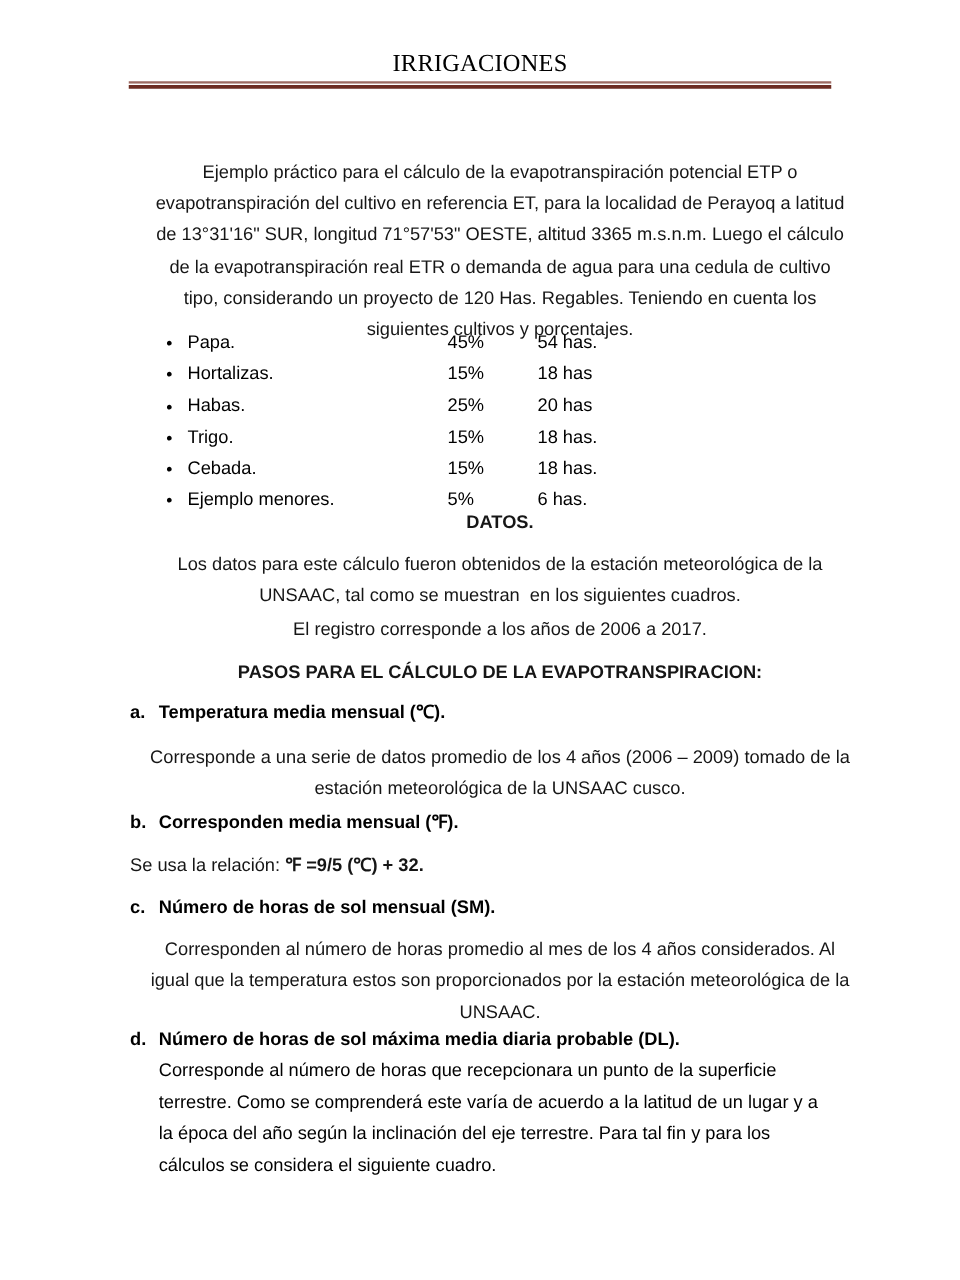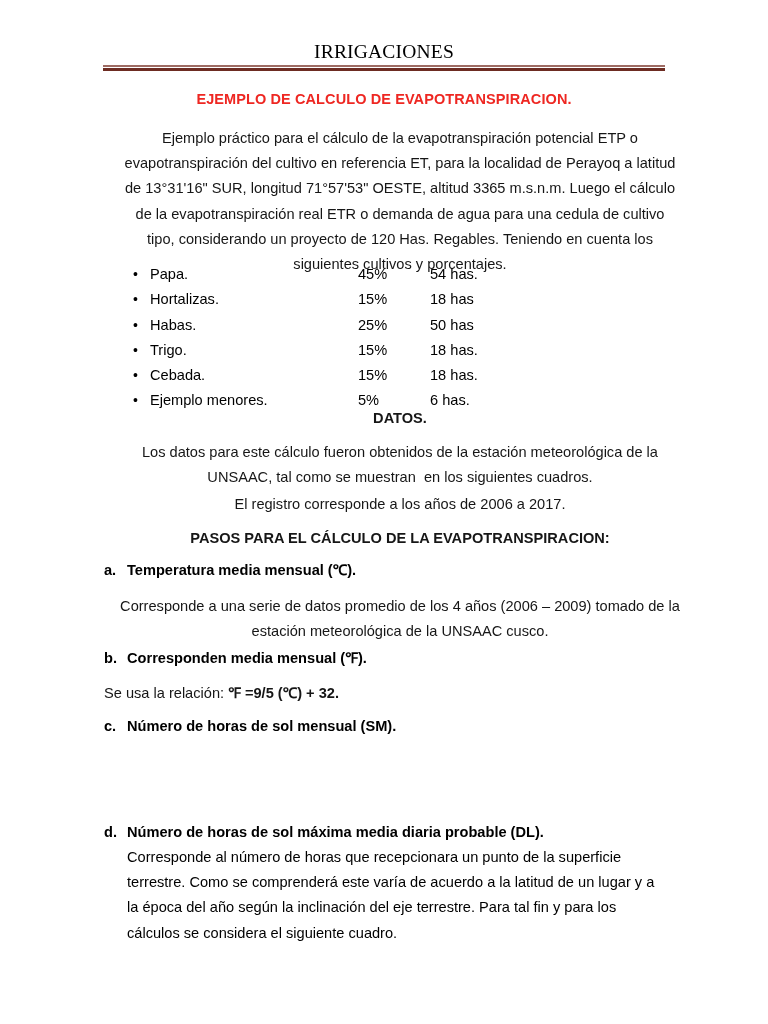--- a/index.html
+++ b/index.html
@@ -177,21 +177,20 @@
 <div class="page">
 
   <div class="doc-title">IRRIGACIONES</div>
 
   <div class="title-rule">
     <div class="line-thin"></div>
     <div class="line-gap"></div>
     <div class="line-thick"></div>
   </div>
 
-  <div class="red-heading">EJEMPLO DE CALCULO DE EVAPOTRANSPIRACION.</div>
 
   <div class="block body" style="top:126px;">Ejemplo práctico para el cálculo de la evapotranspiración potencial ETP o evapotranspiración del cultivo en referencia ET, para la localidad de Perayoq a latitud de 13°31'16" SUR, longitud 71°57'53" OESTE, altitud 3365 m.s.n.m. Luego el cálculo de la evapotranspiración real ETR o demanda de agua para una cedula de cultivo tipo, considerando un proyecto de 120 Has. Regables. Teniendo en cuenta los siguientes cultivos y porcentajes.</div>
 
   <div class="crop-list">
 
     <div class="crop-row">
       <span class="bullet">•</span>
       <span class="crop-name">Papa.</span>
       <span class="crop-pct">45%</span>
       <span class="crop-area">54 has.</span>
@@ -201,21 +200,21 @@
       <span class="bullet">•</span>
       <span class="crop-name">Hortalizas.</span>
       <span class="crop-pct">15%</span>
       <span class="crop-area">18 has</span>
     </div>
 
     <div class="crop-row">
       <span class="bullet">•</span>
       <span class="crop-name">Habas.</span>
       <span class="crop-pct">25%</span>
-      <span class="crop-area">50 has</span>
+      <span class="crop-area">20 has</span>
     </div>
 
     <div class="crop-row">
       <span class="bullet">•</span>
       <span class="crop-name">Trigo.</span>
       <span class="crop-pct">15%</span>
       <span class="crop-area">18 has.</span>
     </div>
 
     <div class="crop-row">
@@ -256,20 +255,21 @@
 
   <div class="block" style="left:104px; width:560px; top:681px;">
     <span> Se usa la relación: </span><span class="bold">℉ =9/5 (℃) + 32.</span>
   </div>
 
   <div class="lettered" style="top:714px;">
     <span class="letter">c.</span>
     <span class="ltext">Número de horas de sol mensual (SM).</span>
   </div>
 
+  <div class="block body" style="top:748px;">Corresponden al número de horas promedio al mes de los 4 años considerados. Al igual que la temperatura estos son proporcionados por la estación meteorológica de la UNSAAC.</div>
 
   <div class="lettered" style="top:820px;">
     <span class="letter">d.</span>
     <span class="ltext">Número de horas de sol máxima media diaria probable (DL).</span>
   </div>
 
   <div class="indent-para" style="top:845px; left:127px; width:537px;">Corresponde al número de horas que recepcionara un punto de la superficie terrestre. Como se comprenderá este varía de acuerdo a la latitud de un lugar y a la época del año según la inclinación del eje terrestre. Para tal fin y para los cálculos se considera el siguiente cuadro.</div>
 
 </div>
 

